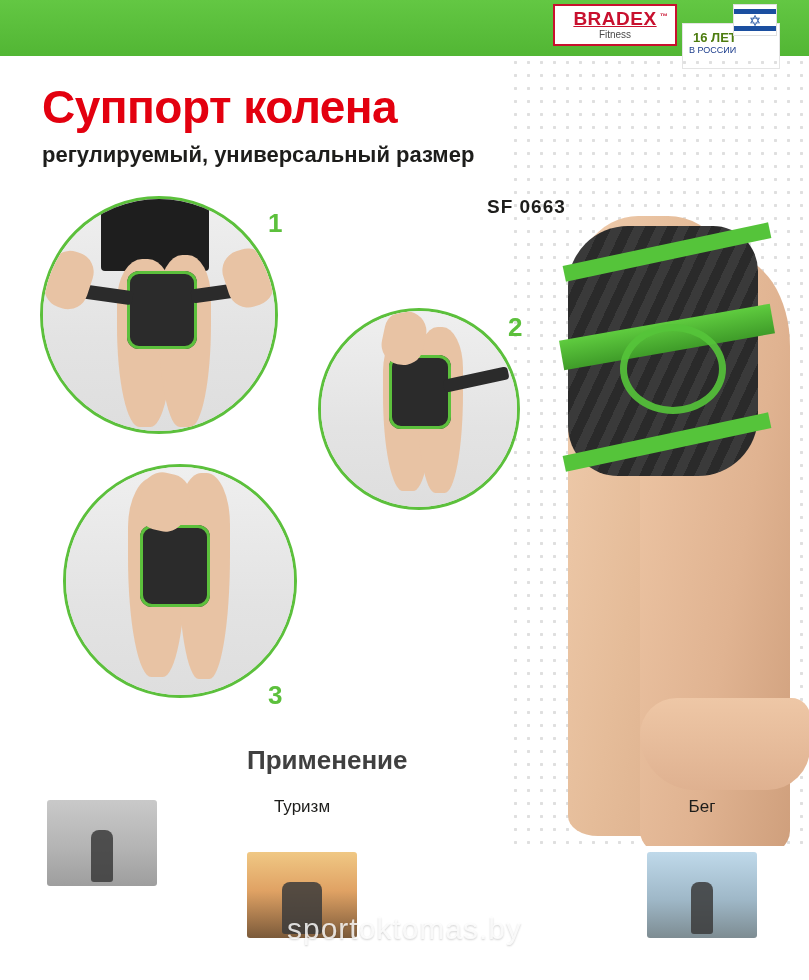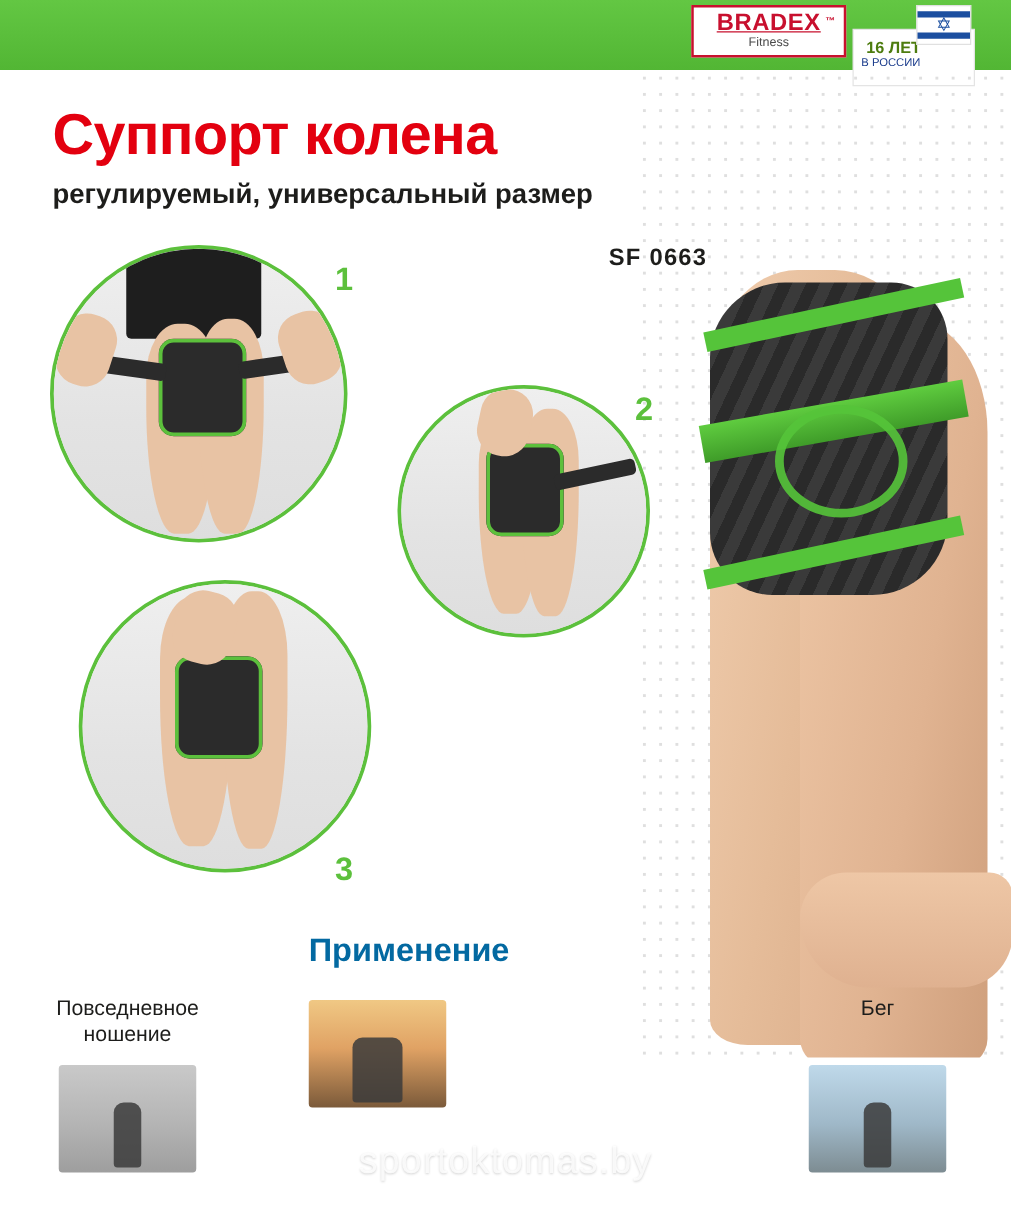--- a/index.html
+++ b/index.html
@@ -277,21 +277,21 @@
     opacity: .9;
   }
 
   
   .apply-title {
     position: absolute;
     left: 247px;
     top: 745px;
     font-size: 26px;
     font-weight: bold;
-    color: #0369a1;
+    color: #404040;
   }
 
   .usecases {
     position: absolute;
     left: 0;
     top: 796px;
     width: 809px;
     height: 184px;
   }
   .uc {
@@ -428,30 +428,29 @@
     <div class="gstrap"></div>
     <div class="gring"></div>
   </div>
 </div>
 
 <div class="apply-title">Применение</div>
 
 <div class="usecases">
 
   <div class="uc uc-0">
-    <div class="uc-label">
-      <span>Повседневное</span>
-      <span>ношение</span>
-    </div>
     <div class="uc-photo p-street">
       <div class="fig"></div>
     </div>
   </div>
 
   <div class="uc uc-1">
+    <div class="uc-label">
+      <span>Туризм</span>
+    </div>
     <div class="uc-photo p-hike">
       <div class="fig two"></div>
     </div>
   </div>
 
 
   <div class="uc uc-3">
     <div class="uc-label">
       <span>Бег</span>
     </div>

